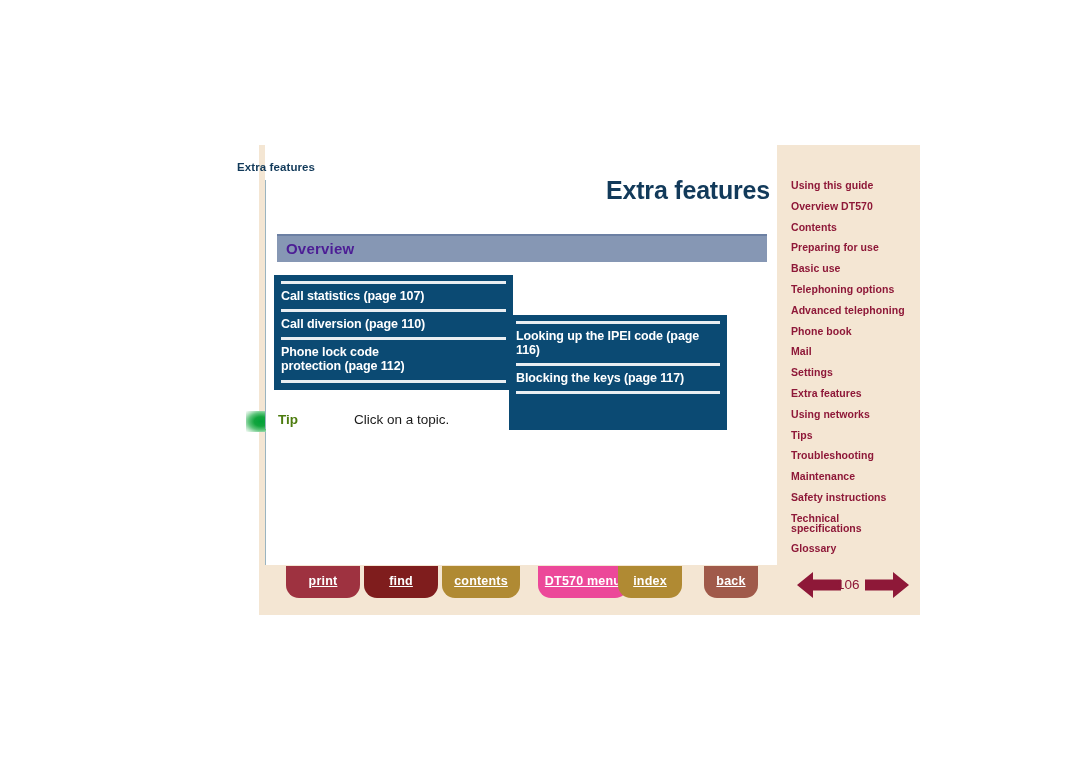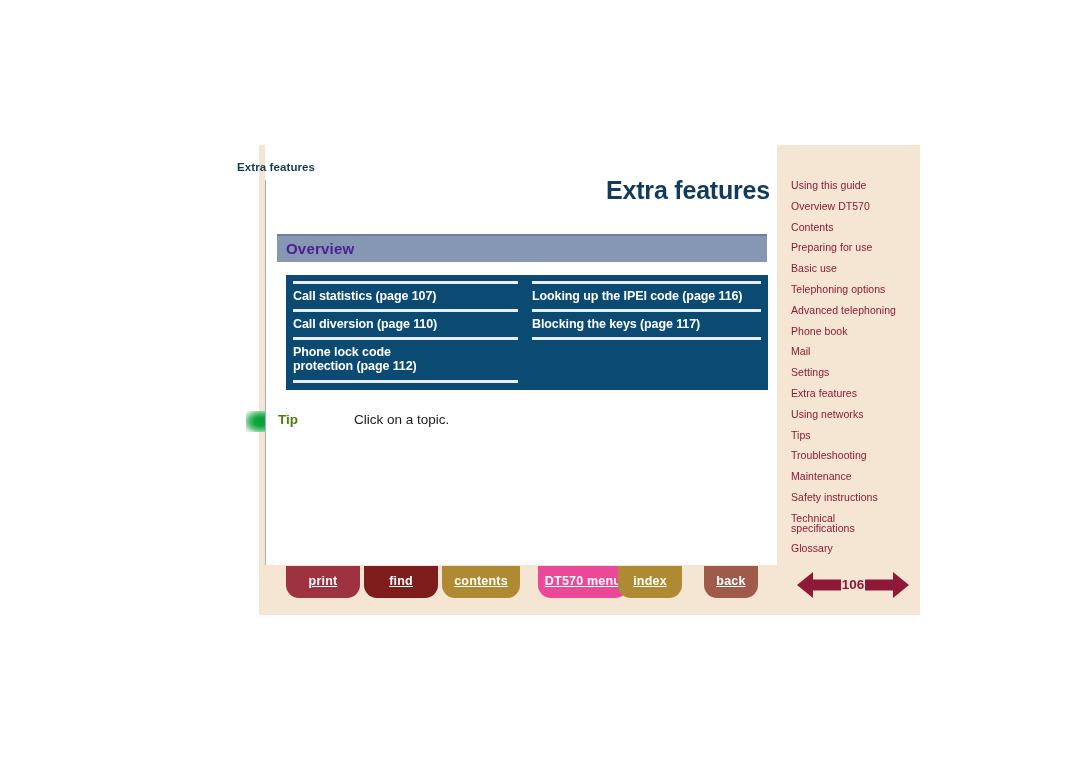--- a/index.html
+++ b/index.html
@@ -94,22 +94,22 @@
   }
 
   
   .topic-box {
     position: absolute;
     top: 275px;
     background: #0b4a73;
     padding: 0;
     box-sizing: border-box;
   }
-  .topic-box.left  { left: 274px;  width: 239px; height: 115px; margin-left: 12px; }
-  .topic-box.right { left: 525px;  width: 243px; height: 115px; }
+  .topic-box.left  { left: 274px;  width: 239px; height: 115px; }
+  .topic-box.right { left: 509px;  width: 218px; height: 115px; margin-top: 40px; }
 
   .rule {
     height: 3px;
     background: #e9eef2;
     margin: 0 7px;
   }
   .rule.first { margin-top: 6px; }
 
   .topic-link {
     color: #ffffff;
@@ -168,21 +168,21 @@
   
   .sidebar {
     position: absolute;
     left: 791px;
     top: 180px;
     width: 125px;
   }
   .sidebar-item {
     display: block;
     font-size: 10.5px;
-    font-weight: normal;
+    font-weight: bold;
     color: #8e1838;
     line-height: 11.5px;
     margin-bottom: 9.3px;
     cursor: pointer;
     letter-spacing: 0.05px;
     white-space: pre-line;
   }
 
   
   .toolbar {
@@ -229,23 +229,23 @@
     cursor: pointer;
   }
   .arrow svg { display: block; }
   .arrow-left  { left: 0px; }
   .arrow-right { left: 68px; }
   .page-num {
     position: absolute;
     left: 40px;
     top: 7px;
     width: 32px;
-    text-align: center;
+    text-align: left;
     font-size: 13.5px;
-    font-weight: bold;
+    font-weight: normal;
     color: #8e1838;
   }
 </style>
 </head>
 <body>
 
 <div id="page">
 
   <div class="beige-panel"></div>
 

